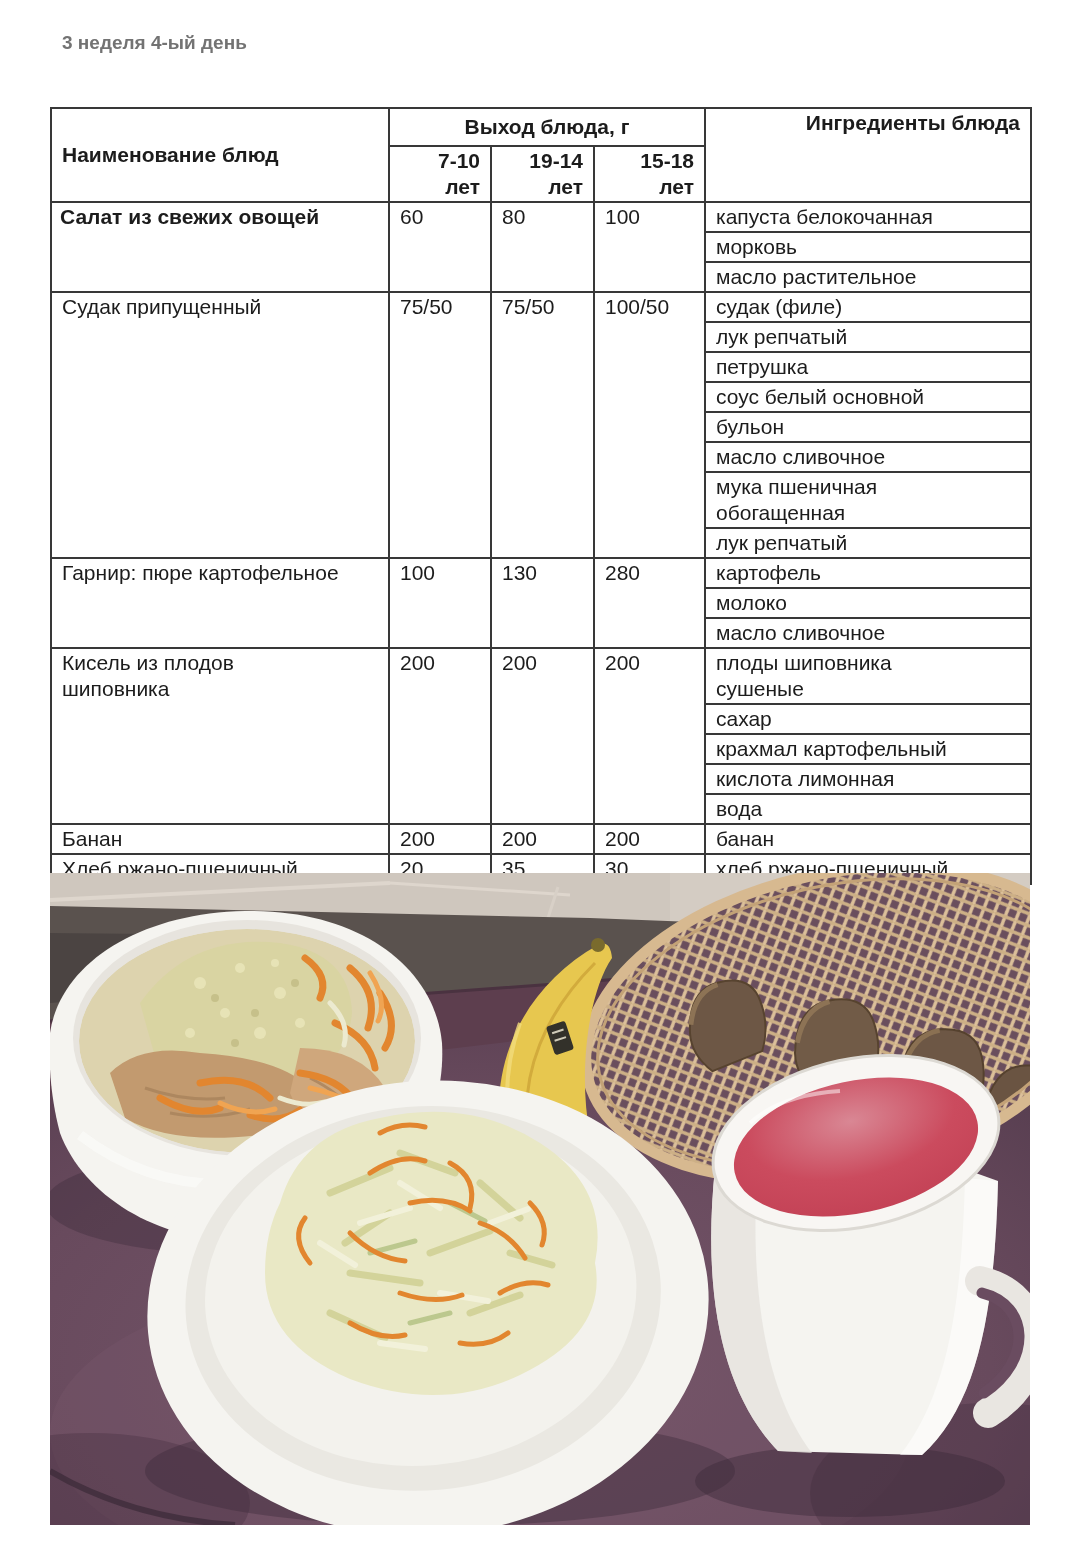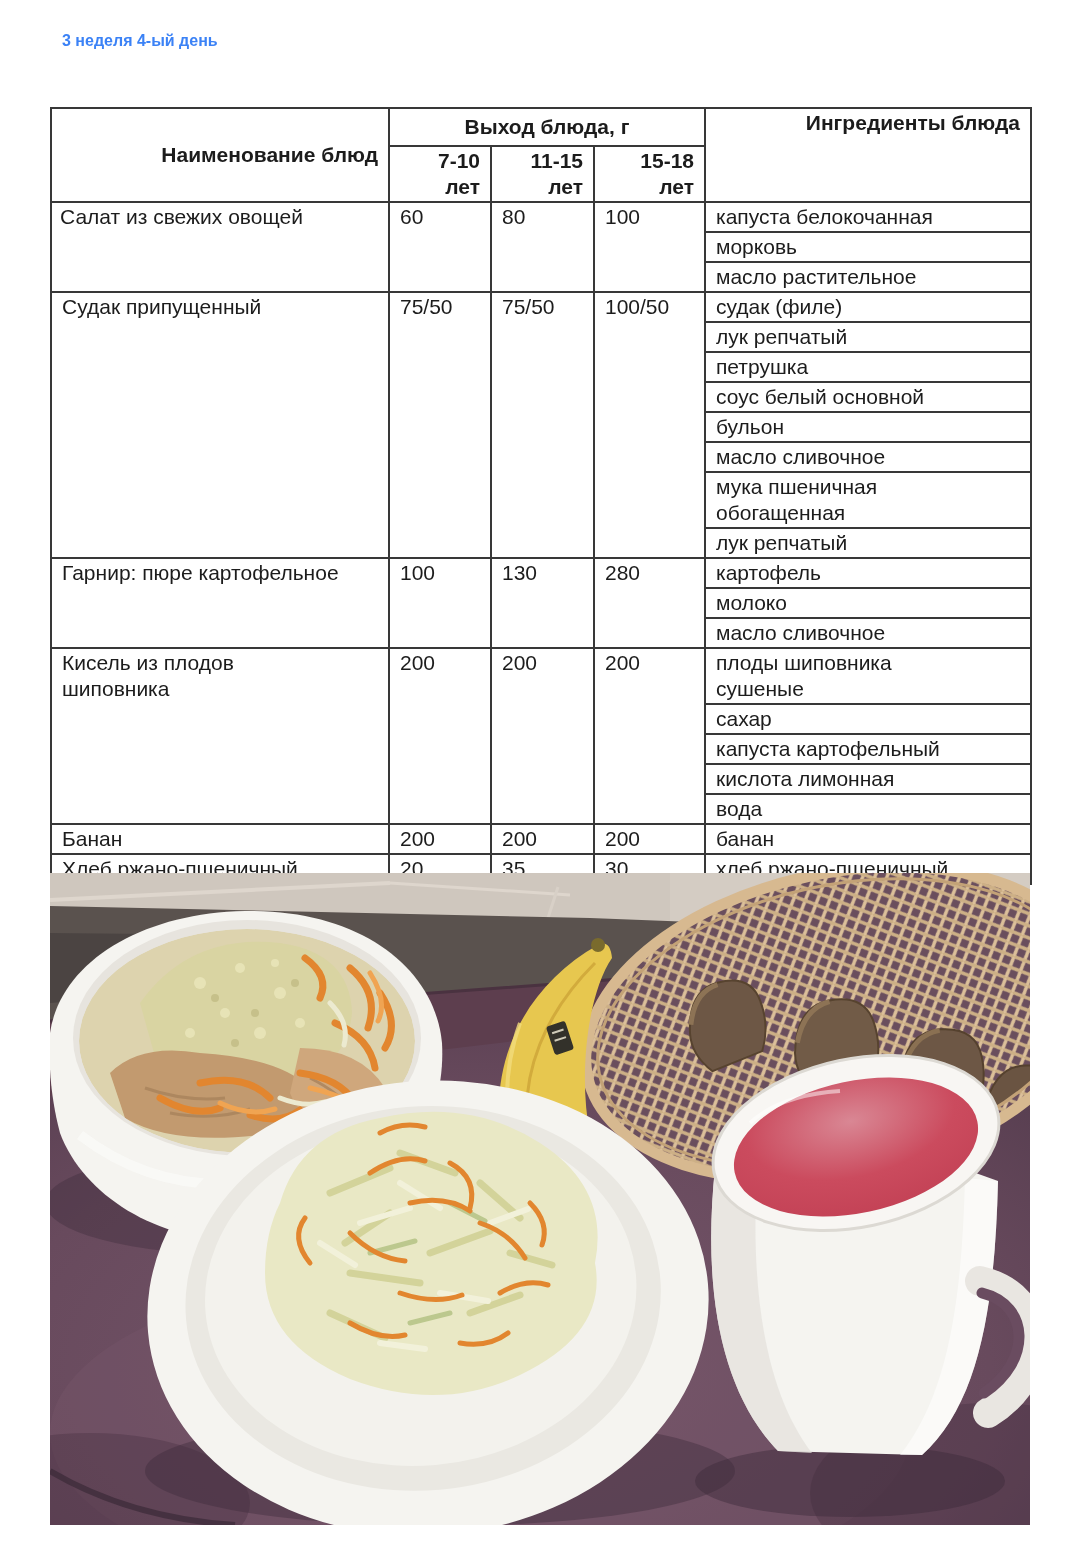--- a/index.html
+++ b/index.html
@@ -5,45 +5,45 @@
   * { box-sizing: border-box; }
   html,body { margin:0; padding:0; }
   body {
     width:1080px; height:1561px; position:relative;
     background:#ffffff;
     font-family:"Liberation Sans", sans-serif;
     color:#1c1c1c;
   }
   .page-title {
     position:absolute; left:62px; top:32px;
-    font-size:16px; font-weight:bold; color:#3b82f6;
+    font-size:19px; font-weight:bold; color:#737373;
     white-space:pre;
   }
   table.menu {
     position:absolute; left:50px; top:107px;
     width:980px; border-collapse:collapse; table-layout:fixed;
     font-size:21px; color:#1c1c1c;
   }
   table.menu col.c-name { width:338px; }
   table.menu col.c-a1 { width:102px; }
   table.menu col.c-a2 { width:103px; }
   table.menu col.c-a3 { width:111px; }
   table.menu col.c-ing { width:326px; }
   table.menu th, table.menu td {
     border:2px solid #383838;
     padding:1px 10px; line-height:26px;
     white-space:pre-line; overflow:hidden;
   }
   table.menu thead th { font-weight:bold; }
-  th.h-name { text-align:right; vertical-align:middle; }
+  th.h-name { text-align:left; vertical-align:middle; }
   th.h-output { text-align:center; vertical-align:middle; height:38px;margin-left:32px; }
   th.h-ing { text-align:right; vertical-align:top; }
   th.h-age { text-align:right; vertical-align:top; height:54px; font-weight:bold; }
   td.cell-name { text-align:left; vertical-align:top; }
-  td.cell-name.bold { font-weight:normal;padding-left:8px; }
+  td.cell-name.bold { font-weight:bold;padding-left:8px; }
   td.cell-amount { vertical-align:top; }
   td.cell-ingredient { text-align:left; vertical-align:top; border-top:1px solid #8c8c8c;margin-top:9px; }
   tr.dish-first-row td { border-top:2px solid #3f3f3f; }
   .photo {
     position:absolute; left:50px; top:873px;
     width:980px; height:652px; overflow:hidden;
   }
   .photo svg { display:block; }
 </style>
 </head>
@@ -61,21 +61,21 @@
   </colgroup>
   <thead>
     <tr>
       <th class="h-name" rowspan="2">Наименование блюд</th>
       <th class="h-output" colspan="3">Выход блюда, г</th>
       <th class="h-ing" rowspan="2">Ингредиенты блюда</th>
     </tr>
     <tr>
       <th class="h-age">7-10
 лет</th>
-      <th class="h-age">11-15
+      <th class="h-age">19-14
 лет</th>
       <th class="h-age">15-18
 лет</th>
     </tr>
   </thead>
   <tbody>
       <tr class="dish-first-row">
         <td rowspan="3" class="cell-name bold">Салат из свежих овощей</td>
         <td rowspan="3" class="cell-amount">60</td>
         <td rowspan="3" class="cell-amount">80</td>
@@ -136,21 +136,21 @@
         <td rowspan="5" class="cell-amount">200</td>
         <td rowspan="5" class="cell-amount">200</td>
         <td rowspan="5" class="cell-amount">200</td>
         <td class="cell-ingredient">плоды шиповника
 сушеные</td>
       </tr>
       <tr>
         <td class="cell-ingredient">сахар</td>
       </tr>
       <tr>
-        <td class="cell-ingredient">капуста картофельный</td>
+        <td class="cell-ingredient">крахмал картофельный</td>
       </tr>
       <tr>
         <td class="cell-ingredient">кислота лимонная</td>
       </tr>
       <tr>
         <td class="cell-ingredient">вода</td>
       </tr>
       <tr class="dish-first-row">
         <td rowspan="1" class="cell-name">Банан</td>
         <td rowspan="1" class="cell-amount">200</td>

